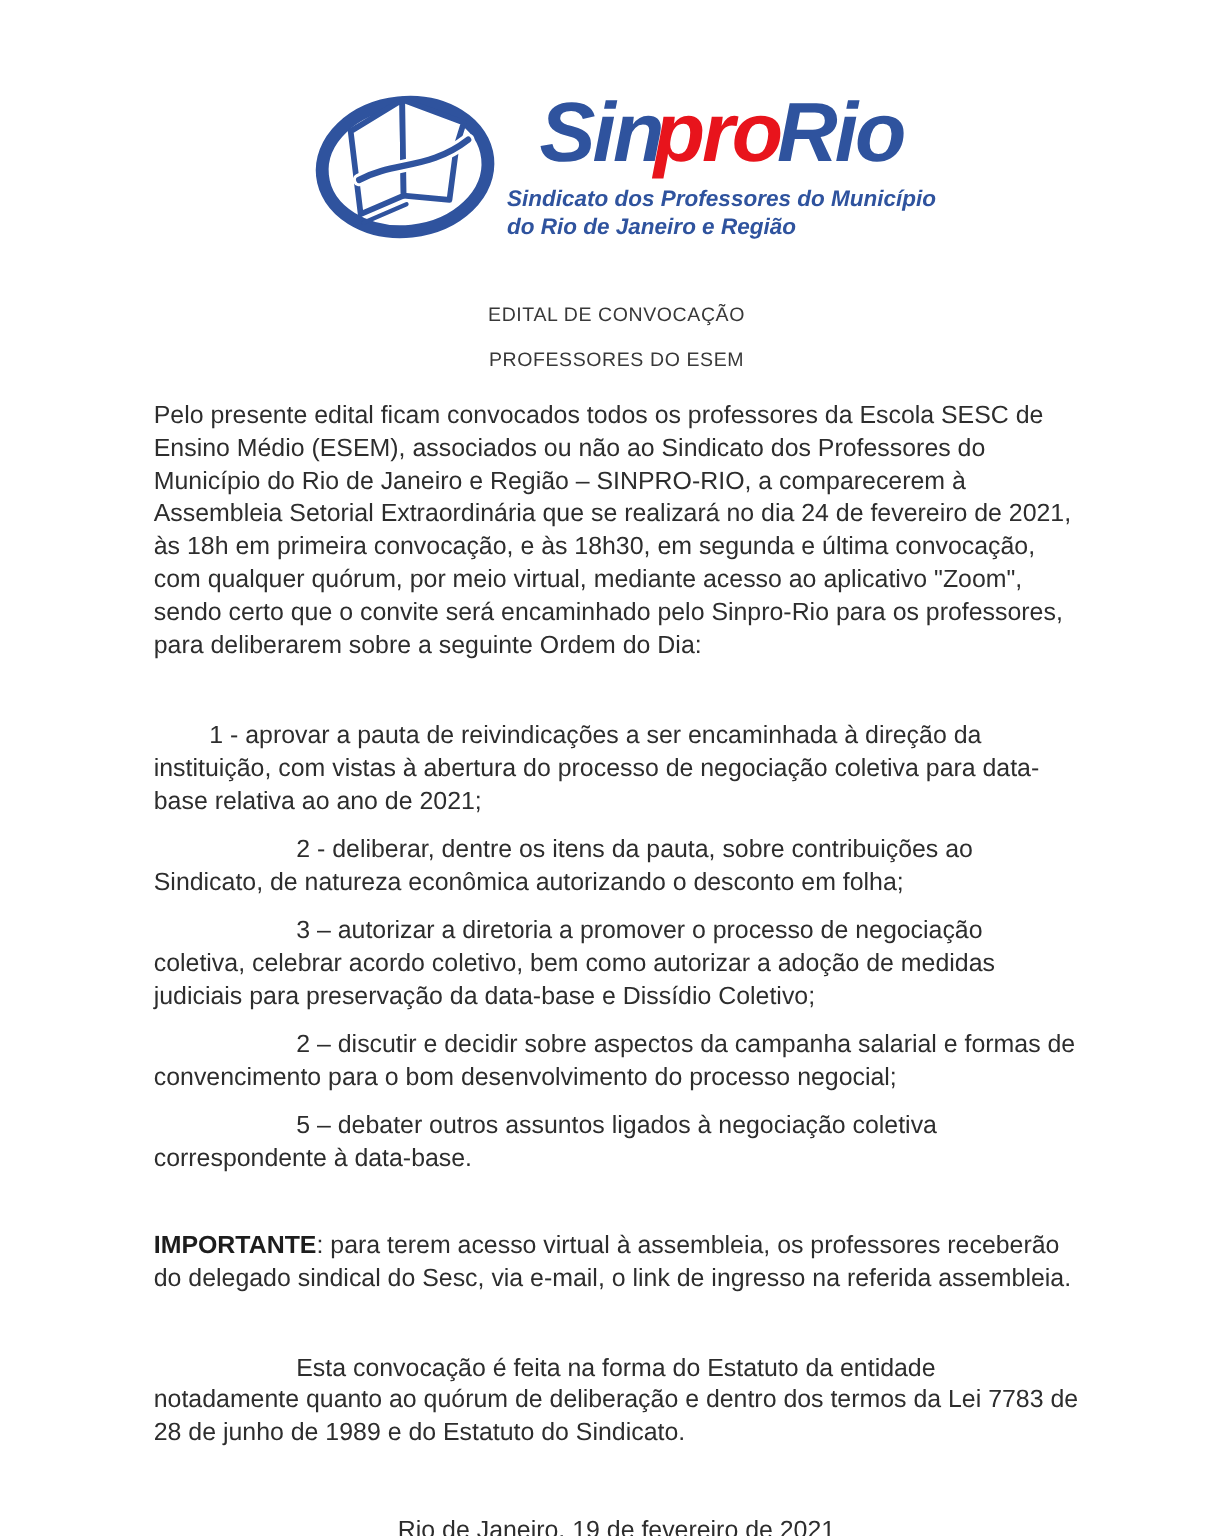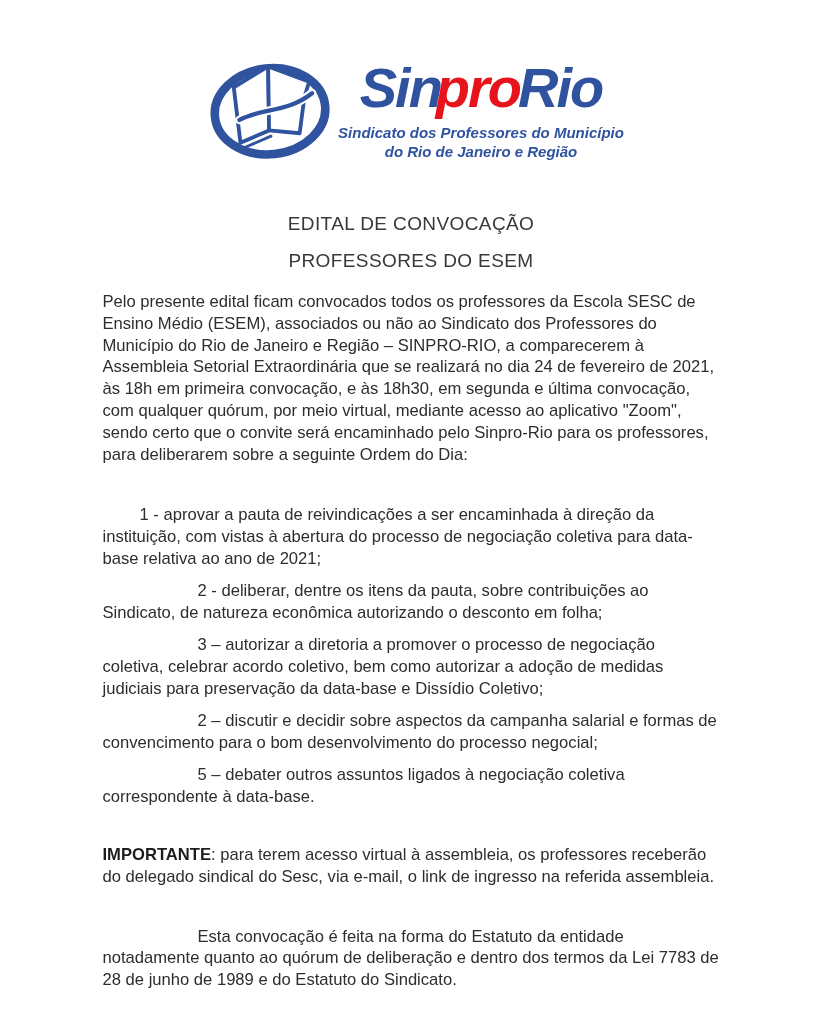--- a/index.html
+++ b/index.html
@@ -46,32 +46,32 @@
     font-weight:bold;
     font-style:italic;
     letter-spacing:-2px;
     line-height:1;
     white-space:nowrap;
   }
   .wordmark .blue{color:var(--brand-blue);}
   .wordmark .red{color:var(--brand-red);margin-left:-5px;margin-right:-2px;}
   .tagline{
     margin-top:7px;
-    text-align:center;
+    text-align:left;
     font-size:15px;
     font-weight:bold;
     font-style:italic;
     line-height:19px;
     color:var(--brand-blue);
   }
   
   .doc-title{
-    margin-top:48px;
+    margin-top:36px;
     text-align:center;
-    font-size:19px;
+    font-size:13px;
     color:#383838;
     letter-spacing:0.4px;
   }
   .doc-title .title-line{display:block;}
   .doc-title .title-line + .title-line{margin-top:15px;}
   .bodytext{
     font-size:16.6px;
     line-height:21.8px;
     color:var(--ink);
   }

